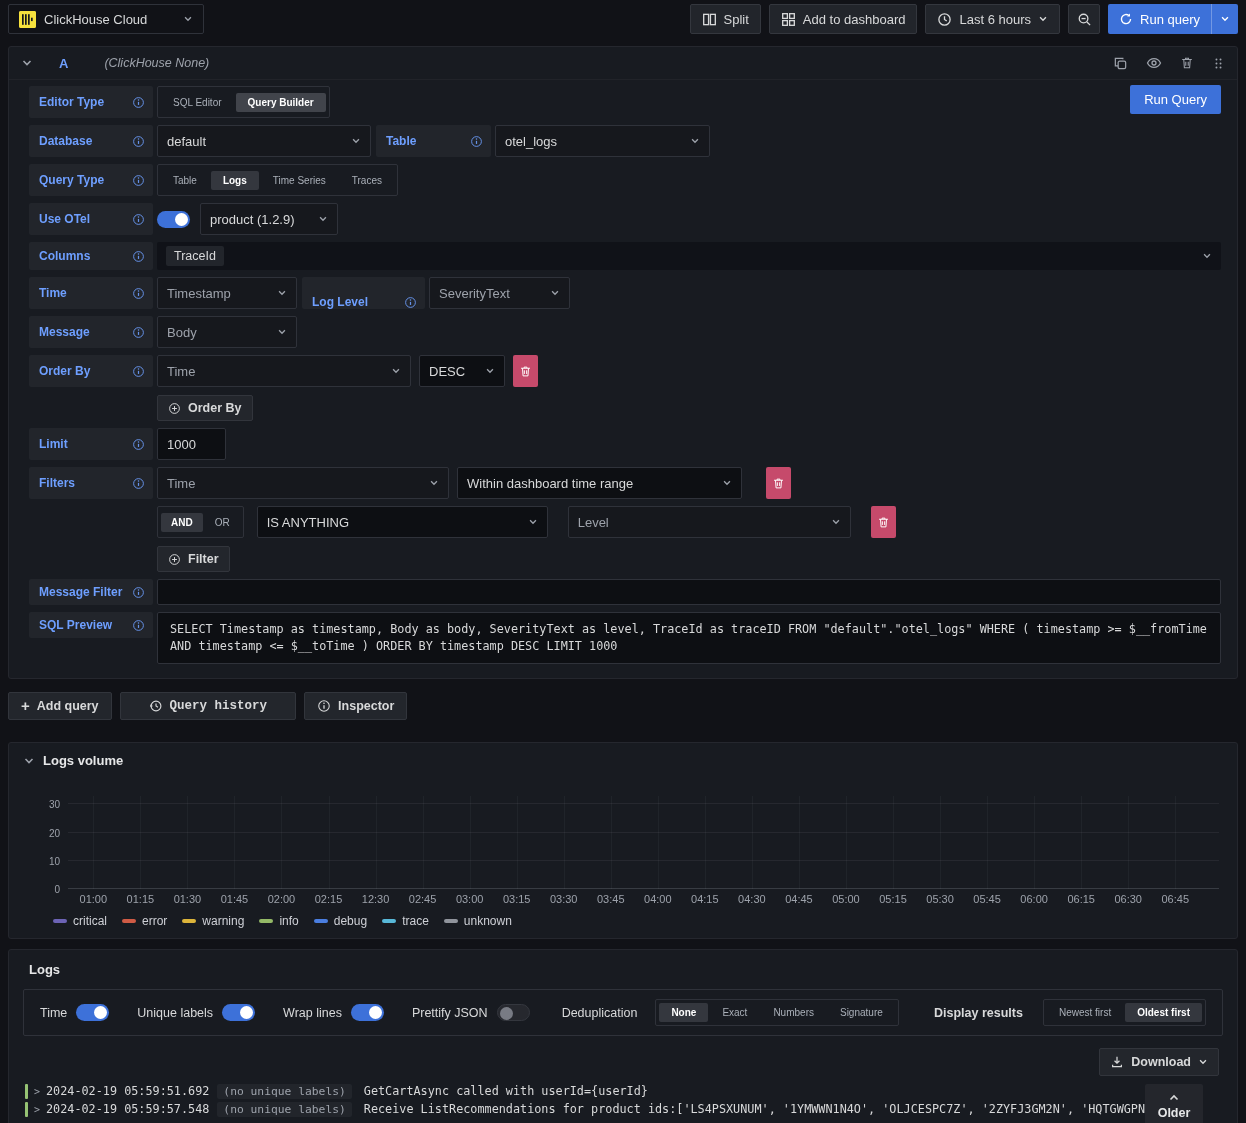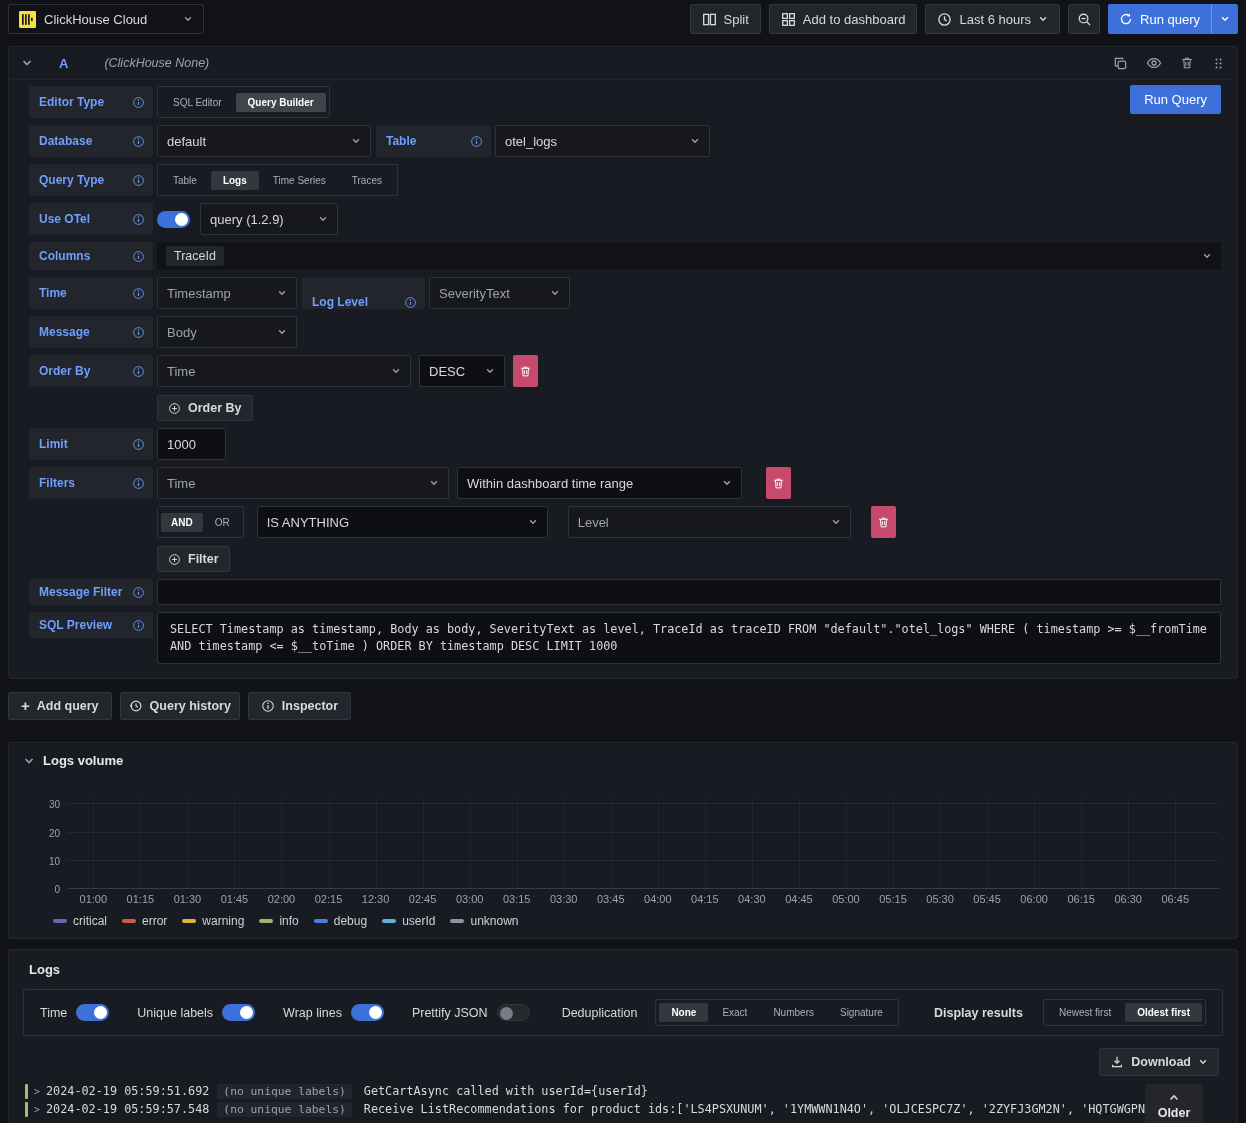--- a/index.html
+++ b/index.html
@@ -289,21 +289,21 @@
               <circle cx="8" cy="8" r="6" fill="none" stroke="currentColor" stroke-width="1.2"></circle>
               <line x1="8" y1="7.2" x2="8" y2="11" stroke="currentColor" stroke-width="1.5"></line>
               <circle cx="8" cy="4.9" r=".95" fill="currentColor"></circle>
             </svg>
           </span>
         </div>
       <div class="toggle">
           <span class="knob"></span>
         </div>
       <div class="sel" style="width:138px; margin-left:6px;">
-          <span>query (1.2.9)</span>
+          <span>product (1.2.9)</span>
           <svg class="caret" viewBox="0 0 12 12" width="11" height="11">
             <polyline points="2.5,4 6,7.5 9.5,4" fill="none" stroke="#9da2ab" stroke-width="1.6"></polyline>
           </svg>
         </div>
     </div>
 
     <div class="row" style="height:28px;">
       <div class="lbl">
           <span>Columns</span>
           <span class="info-ic">
@@ -524,21 +524,21 @@
       <div class="sql-box">SELECT Timestamp as timestamp, Body as body, SeverityText as level, TraceId as traceID FROM "default"."otel_logs" WHERE ( timestamp &gt;= $__fromTime AND timestamp &lt;= $__toTime ) ORDER BY timestamp DESC LIMIT 1000</div>
     </div>
   </div>
 </div>
 
 <div class="actions-row">
   <div class="ghost-btn" style="padding:6px 12px;">
     <span style="font-size:15px; line-height:10px;">+</span>
     <span>Add query</span>
   </div>
-  <div class="ghost-btn" style="padding:6px 8px;">
+  <div class="ghost-btn" style="padding:6px 28px;font-family:Liberation Mono, monospace;">
     <svg viewBox="0 0 16 16" width="14" height="14">
         <circle cx="8" cy="8" r="5.6" fill="none" stroke="#d8d9da" stroke-width="1.3"></circle>
         <path d="M8 5v3l2.2 1.4" fill="none" stroke="#d8d9da" stroke-width="1.3"></path>
         <path d="M2.4 6.2l-.6 2.2 2.2-.4" fill="none" stroke="#d8d9da" stroke-width="1.1"></path>
       </svg>
     <span>Query history</span>
   </div>
   <div class="ghost-btn" style="padding:6px 12px;">
     <svg viewBox="0 0 16 16" width="14" height="14">
         <circle cx="8" cy="8" r="6" fill="none" stroke="#d8d9da" stroke-width="1.2"></circle>
@@ -1167,21 +1167,21 @@
       <div class="legend-item">
         <span class="legend-swatch" style="background: rgb(148, 185, 103);"></span>
         <span>info</span>
       </div>
       <div class="legend-item">
         <span class="legend-swatch" style="background: rgb(74, 126, 224);"></span>
         <span>debug</span>
       </div>
       <div class="legend-item">
         <span class="legend-swatch" style="background: rgb(88, 184, 216);"></span>
-        <span>userId</span>
+        <span>trace</span>
       </div>
       <div class="legend-item">
         <span class="legend-swatch" style="background: rgb(144, 148, 156);"></span>
         <span>unknown</span>
       </div>
     </div>
 </div>
 
 <div class="panel logs-panel">
   <div class="logs-title">Logs</div>

